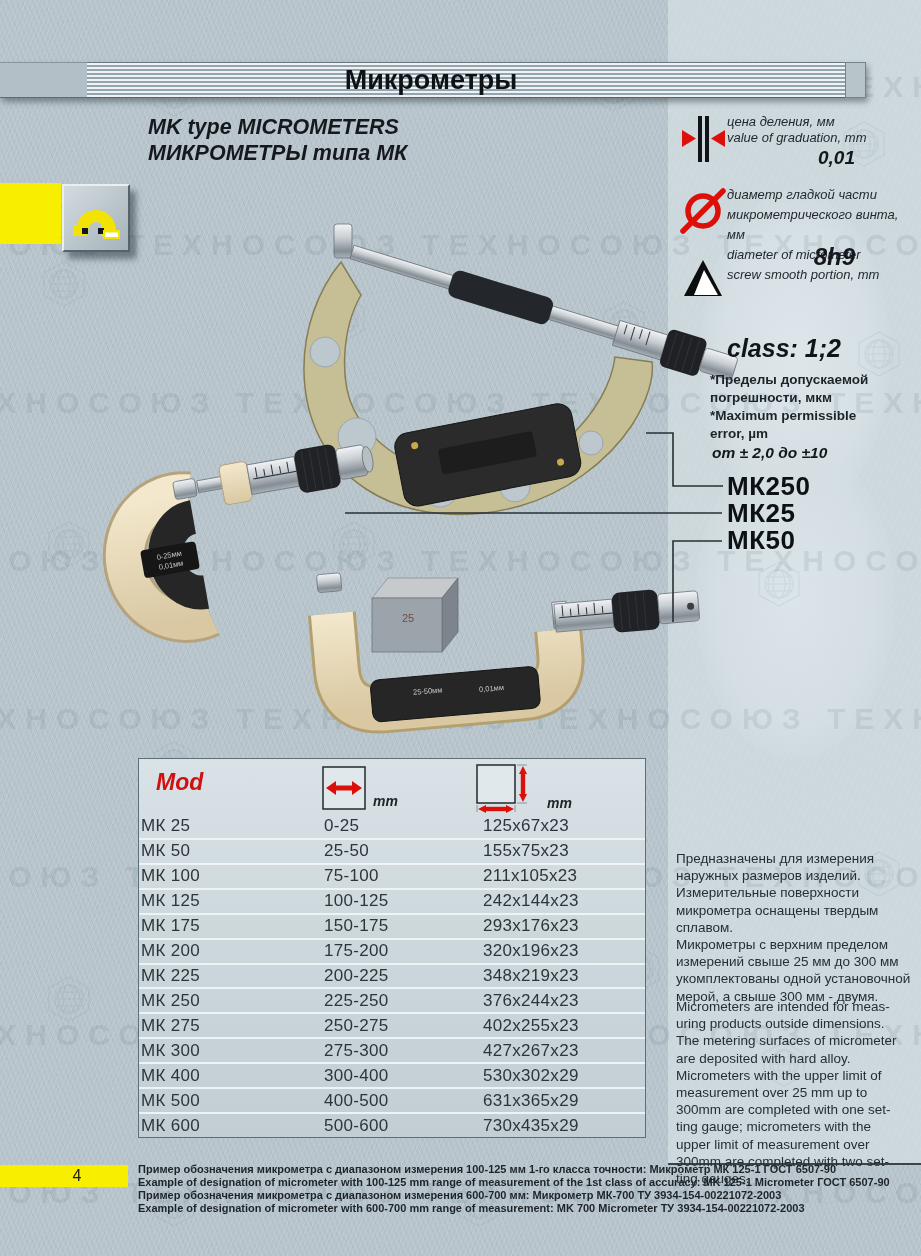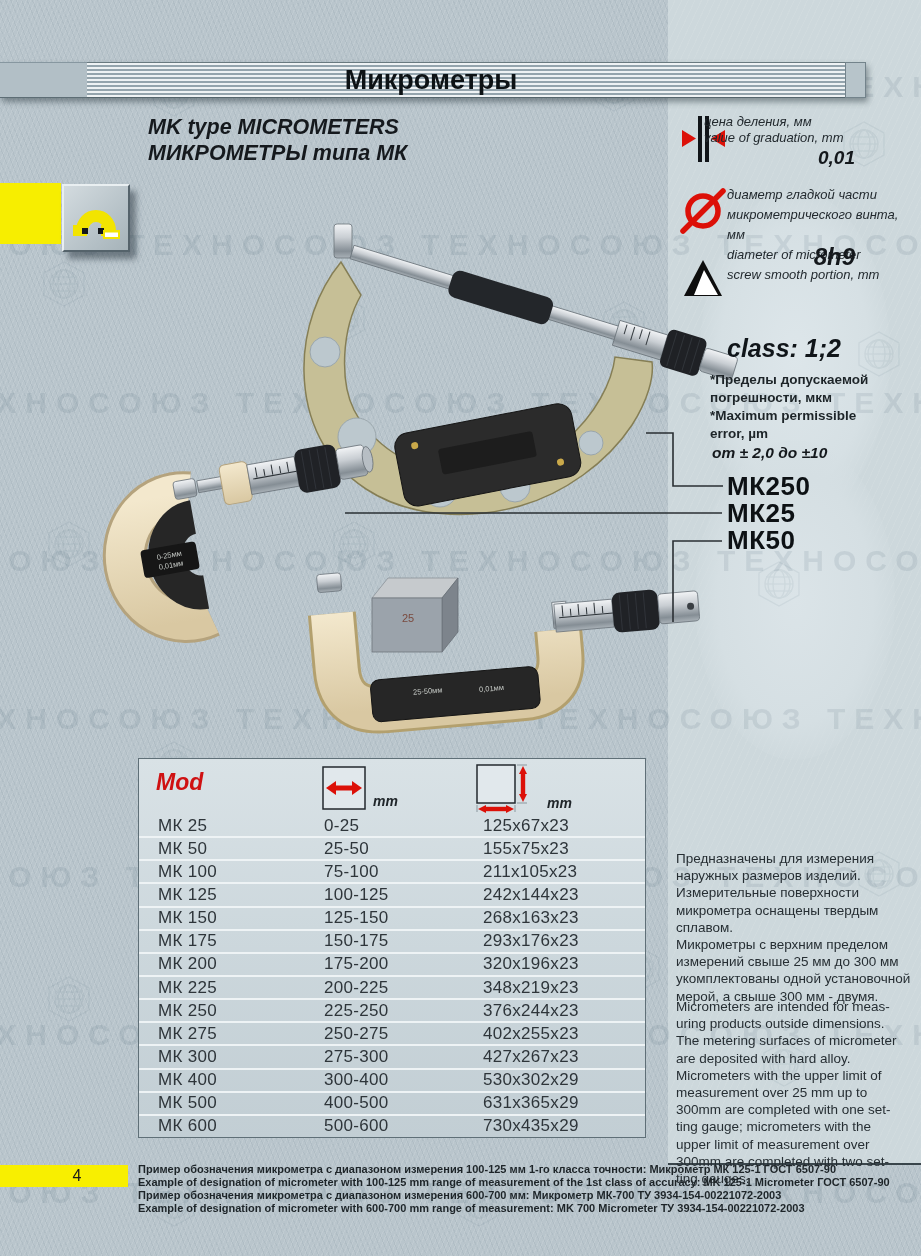--- a/index.html
+++ b/index.html
@@ -63,21 +63,21 @@
     border:1px solid #5f6f77;}
   .t-head{position:absolute;left:0;top:0;right:0;height:56px;}
   .th-mod{position:absolute;left:17px;top:10px;font-size:23px;font-weight:bold;font-style:italic;color:#cf1112;}
   .h-range{position:absolute;left:182px;top:6px;display:flex;align-items:flex-end;}
   .h-dim{position:absolute;left:336px;top:2px;display:flex;align-items:flex-end;}
   .unit{font-size:14px;font-weight:bold;font-style:italic;color:#20262a;margin:0 0 6px 6px;}
   .t-body{position:absolute;left:0;top:56px;right:0;bottom:0;display:flex;flex-direction:column;}
   .t-row{flex:1;display:flex;align-items:center;}
   .t-row + .t-row{border-top:2px solid #eef3f5;}
   .t-cell{font-size:17px;color:#2e353a;letter-spacing:.3px;}
-  .t-mod{width:185px;padding-left:19px;box-sizing:border-box;}
+  .t-mod{width:185px;padding-left:2px;box-sizing:border-box;}
   .t-range{width:159px;}
   .t-dim{flex:1;}
 
   
   .desc{position:absolute;left:676px;width:240px;z-index:5;font-size:13.5px;line-height:17.2px;color:#262e33;white-space:pre-line;}
 
   
   .page-num{position:absolute;left:0;top:1165px;width:128px;height:22px;background:#f8ef00;z-index:5;
     font-size:16px;color:#1a1a1a;text-align:center;line-height:22px;padding-left:26px;box-sizing:border-box;}
   .footer-lines{position:absolute;left:138px;top:1163px;width:778px;z-index:5;
@@ -166,21 +166,21 @@
   </div>
 
   <div class="spec-icon" style="left:680px;top:114px;">
     <svg width="46" height="50" viewBox="0 0 46 50">
       <rect x="18" y="2" width="4" height="46" fill="#101418"></rect>
       <rect x="25" y="2" width="4" height="46" fill="#101418"></rect>
       <polygon points="2,16 16,24.5 2,33" fill="#dc1008"></polygon>
       <polygon points="45,16 31,24.5 45,33" fill="#dc1008"></polygon>
     </svg>
   </div>
-  <div class="spec-text" style="left:704px;top:114px;">цена деления, мм
+  <div class="spec-text" style="left:727px;top:114px;">цена деления, мм
 value of graduation, mm</div>
   <div class="spec-value" style="left:727px;top:147px;width:128px;font-size:19px;">0,01</div>
 
   <div class="spec-icon" style="left:678px;top:184px;">
     <svg width="50" height="50" viewBox="0 0 50 50">
       <circle cx="25" cy="27" r="15" fill="none" stroke="#dc1008" stroke-width="5.5"></circle>
       <line x1="5" y1="47" x2="45" y2="7" stroke="#dc1008" stroke-width="5.5" stroke-linecap="round"></line>
     </svg>
   </div>
   <div class="spec-text" style="left:727px;top:185px;line-height:20px;">диаметр гладкой части
@@ -370,25 +370,20 @@
           <div class="t-cell t-mod">МК 100</div>
           <div class="t-cell t-range">75-100</div>
           <div class="t-cell t-dim">211x105x23</div>
         </div>
         <div class="t-row">
           <div class="t-cell t-mod">МК 125</div>
           <div class="t-cell t-range">100-125</div>
           <div class="t-cell t-dim">242x144x23</div>
         </div>
         <div class="t-row">
-          <div class="t-cell t-mod">МК 150</div>
-          <div class="t-cell t-range">125-150</div>
-          <div class="t-cell t-dim">268x163x23</div>
-        </div>
-        <div class="t-row">
           <div class="t-cell t-mod">МК 175</div>
           <div class="t-cell t-range">150-175</div>
           <div class="t-cell t-dim">293x176x23</div>
         </div>
         <div class="t-row">
           <div class="t-cell t-mod">МК 200</div>
           <div class="t-cell t-range">175-200</div>
           <div class="t-cell t-dim">320x196x23</div>
         </div>
         <div class="t-row">

